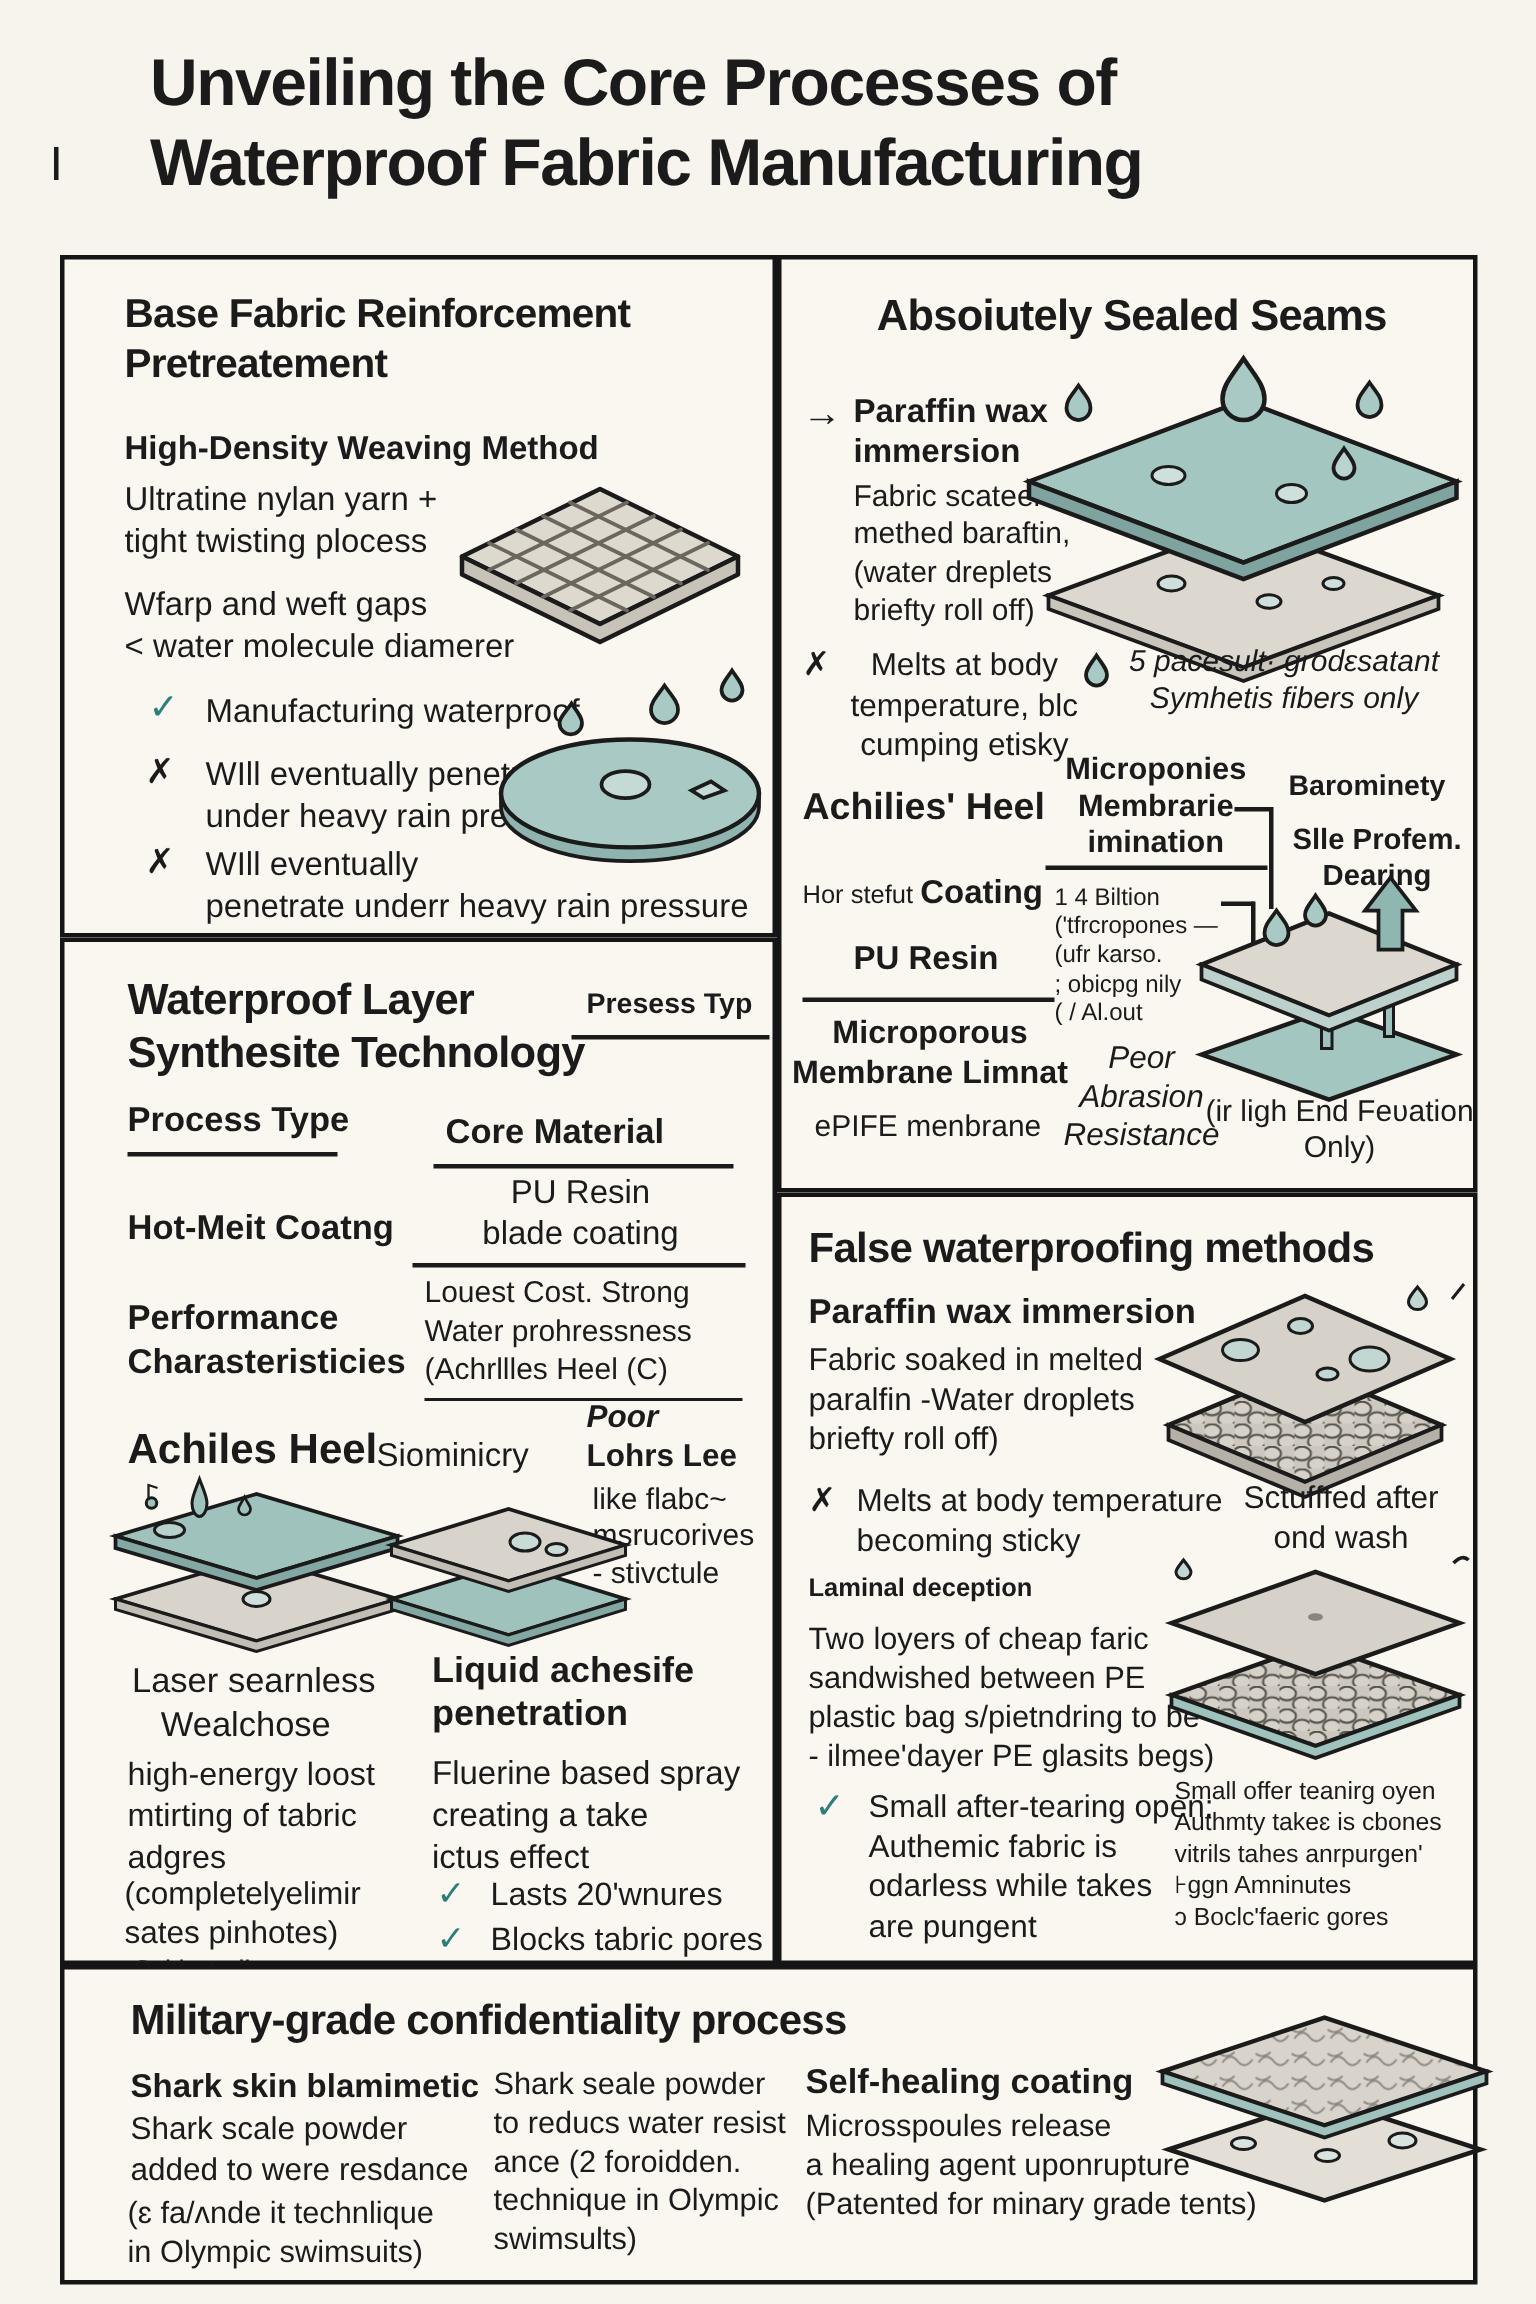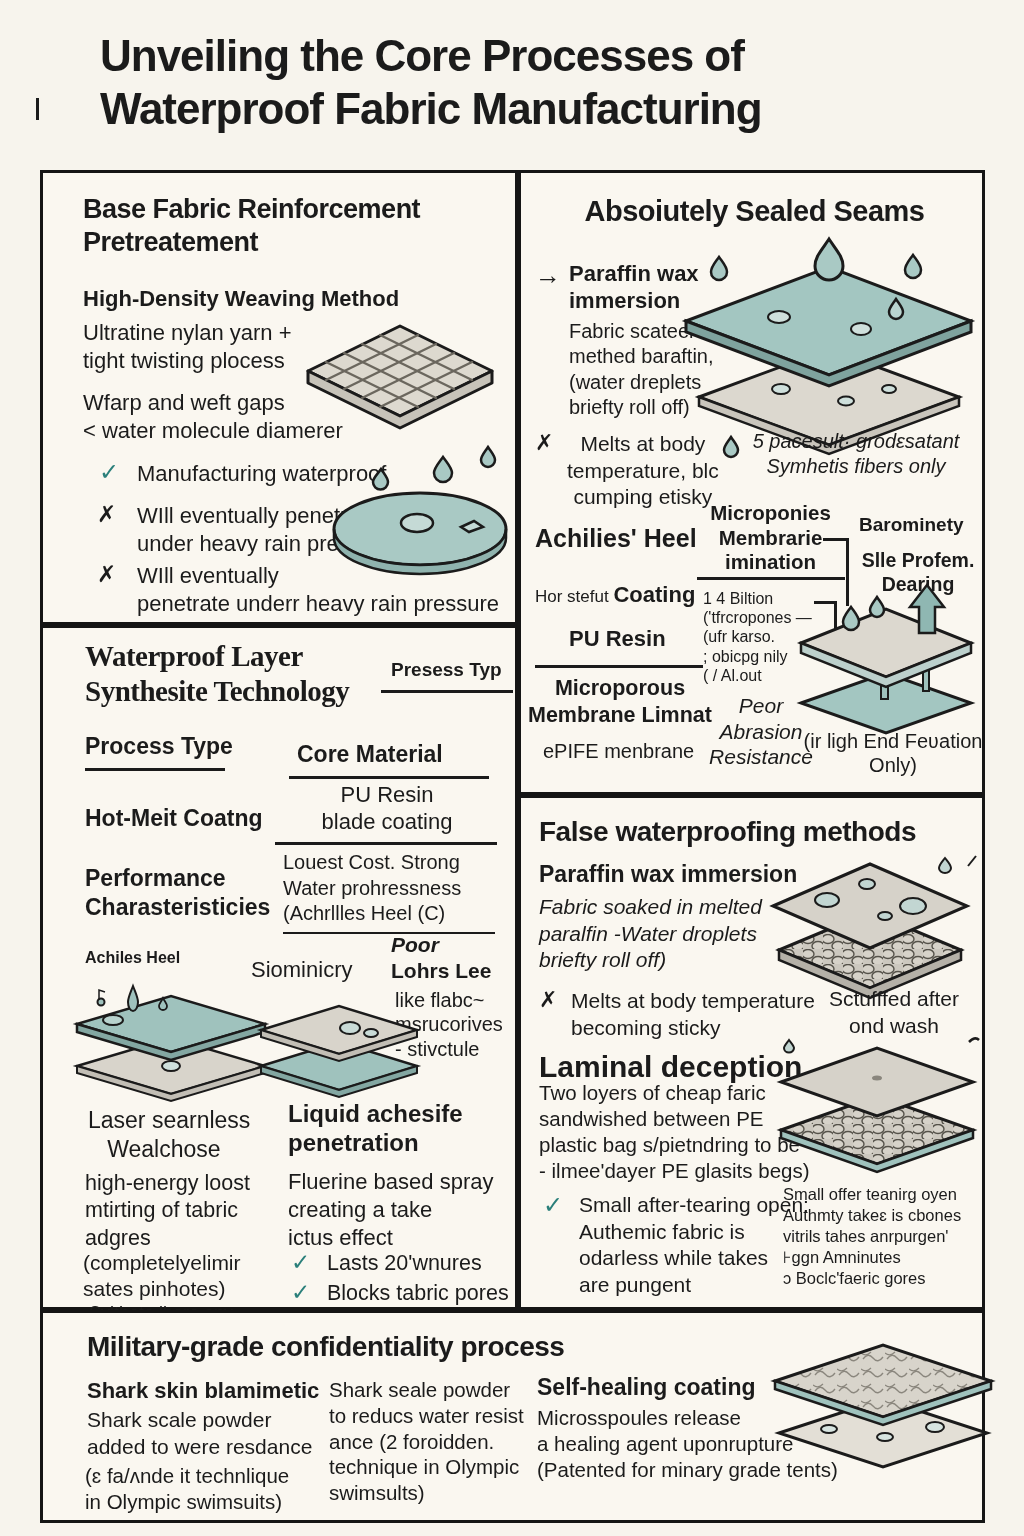--- a/index.html
+++ b/index.html
@@ -145,21 +145,21 @@
     </svg>
 
     <div class="t i ctr" style="left:180px;top:520px;width:120px;font-size:21px;line-height:1.22;">Peor
 Abrasion
 Resistance</div>
     <div class="t ctr" style="left:282px;top:556px;width:180px;font-size:20px;line-height:1.22;">(ir ligh End Feʋation
 Only)</div>
   </div>
 
   <div class="box" style="left:40px;top:625px;width:478px;height:685px;">
-    <div class="t b tight" style="left:42px;top:11px;font-size:29px;line-height:1.2;font-family:Liberation Serif, serif;">Waterproof Layer
+    <div class="t b tight" style="left:42px;top:22px;font-size:29px;line-height:1.2;">Waterproof Layer
 Synthesite Technology</div>
     <div class="t b" style="left:348px;top:30px;font-size:19px;">Presess Typ</div>
     <div class="ul" style="left:338px;top:62px;width:132px;height:2.5px;"></div>
 
     <div class="t b" style="left:42px;top:104px;font-size:23px;">Process Type</div>
     <div class="ul" style="left:42px;top:140px;width:140px;height:3px;"></div>
     <div class="t b" style="left:254px;top:112px;font-size:23px;">Core Material</div>
     <div class="ul" style="left:246px;top:148px;width:200px;height:3px;"></div>
 
     <div class="t b" style="left:42px;top:176px;font-size:23px;">Hot-Meit Coatng</div>
@@ -167,21 +167,21 @@
 blade coating</div>
     <div class="ul" style="left:232px;top:214px;width:222px;height:2.5px;"></div>
 
     <div class="t b" style="left:42px;top:236px;font-size:23px;line-height:1.25;">Performance
 Charasteristicies</div>
     <div class="t" style="left:240px;top:222px;font-size:20px;line-height:1.28;">Louest Cost. Strong
 Water prohressness
 (Achrllles Heel (C)</div>
     <div class="ul" style="left:240px;top:304px;width:212px;height:2px;"></div>
 
-    <div class="t b" style="left:42px;top:320px;font-size:16px;">Achiles Heel</div>
+    <div class="t b" style="left:42px;top:320px;font-size:28px;">Achiles Heel</div>
     <div class="t" style="left:208px;top:328px;font-size:22px;">Siominicry</div>
     <div class="t i b" style="left:348px;top:304px;font-size:21px;">Poor</div>
     <div class="t b" style="left:348px;top:330px;font-size:21px;">Lohrs Lee</div>
     <div class="t" style="left:352px;top:360px;font-size:20px;line-height:1.22;">like flabc~
 msrucorives
 - stivctule</div>
 
     <svg style="left:28px;top:362px;" width="200" height="112" viewBox="0 0 200 112">
       <g stroke="#1b1b1b">
         <path d="M6,76 L100,48 L194,76 L100,104 Z" fill="#d8d4cb" stroke-width="2.5"></path>
@@ -222,21 +222,21 @@
     <div class="t" style="left:46px;top:674px;font-size:18px;">Sylthete lbere ony</div>
     <span class="t check" style="left:248px;top:620px;font-size:23px;">✓</span>
     <div class="t" style="left:284px;top:622px;font-size:21.5px;">Lasts 20'wnures</div>
     <span class="t check" style="left:248px;top:650px;font-size:23px;">✓</span>
     <div class="t" style="left:284px;top:652px;font-size:21.5px;">Blocks tabric pores</div>
   </div>
 
   <div class="box" style="left:518px;top:795px;width:467px;height:515px;">
     <div class="t b tight" style="left:18px;top:16px;font-size:28px;">False waterproofing methods</div>
     <div class="t b" style="left:18px;top:62px;font-size:23px;">Paraffin wax immersion</div>
-    <div class="t" style="left:18px;top:96px;font-size:21px;font-style:italic;">Fabric soaked in melted
+    <div class="t" style="left:18px;top:96px;font-size:21px;">Fabric soaked in melted
 paralfin -Water droplets
 briefty roll off)</div>
 
     <svg style="left:242px;top:46px;" width="215" height="162" viewBox="0 0 215 162">
       <defs>
         <pattern id="cobA" width="20" height="15" patternUnits="userSpaceOnUse">
           <rect width="20" height="15" fill="#ccc8bf"></rect>
           <ellipse cx="5" cy="5" rx="6" ry="4.5" fill="#d6d2c9" stroke="#55524a" stroke-width="1.4"></ellipse>
           <ellipse cx="15" cy="12" rx="6" ry="4.5" fill="#d6d2c9" stroke="#55524a" stroke-width="1.4"></ellipse>
         </pattern>
@@ -253,21 +253,21 @@
         <path d="M205,22 l8,-10" fill="none" stroke-width="2"></path>
       </g>
     </svg>
 
     <span class="t cross" style="left:18px;top:188px;font-size:22px;">✗</span>
     <div class="t ctr" style="left:288px;top:188px;width:170px;font-size:21px;">Sctufffed after
 ond wash</div>
     <div class="t" style="left:50px;top:190px;font-size:21px;">Melts at body temperature
 becoming sticky</div>
 
-    <div class="t b" style="left:18px;top:250px;font-size:30px;">Laminal deception</div>
+    <div class="t b" style="left:18px;top:250px;font-size:17px;">Laminal deception</div>
     <div class="t" style="left:18px;top:282px;font-size:20.5px;">Two loyers of cheap faric
 sandwished between PE
 plastic bag s/pietndring to be
 - ilmee'dayer PE glasits begs)</div>
 
     <svg style="left:252px;top:236px;" width="210" height="142" viewBox="0 0 210 142">
       <defs>
         <pattern id="cobB" width="20" height="15" patternUnits="userSpaceOnUse">
           <rect width="20" height="15" fill="#ccc8bf"></rect>
           <ellipse cx="5" cy="5" rx="6" ry="4.5" fill="#d6d2c9" stroke="#55524a" stroke-width="1.4"></ellipse>

